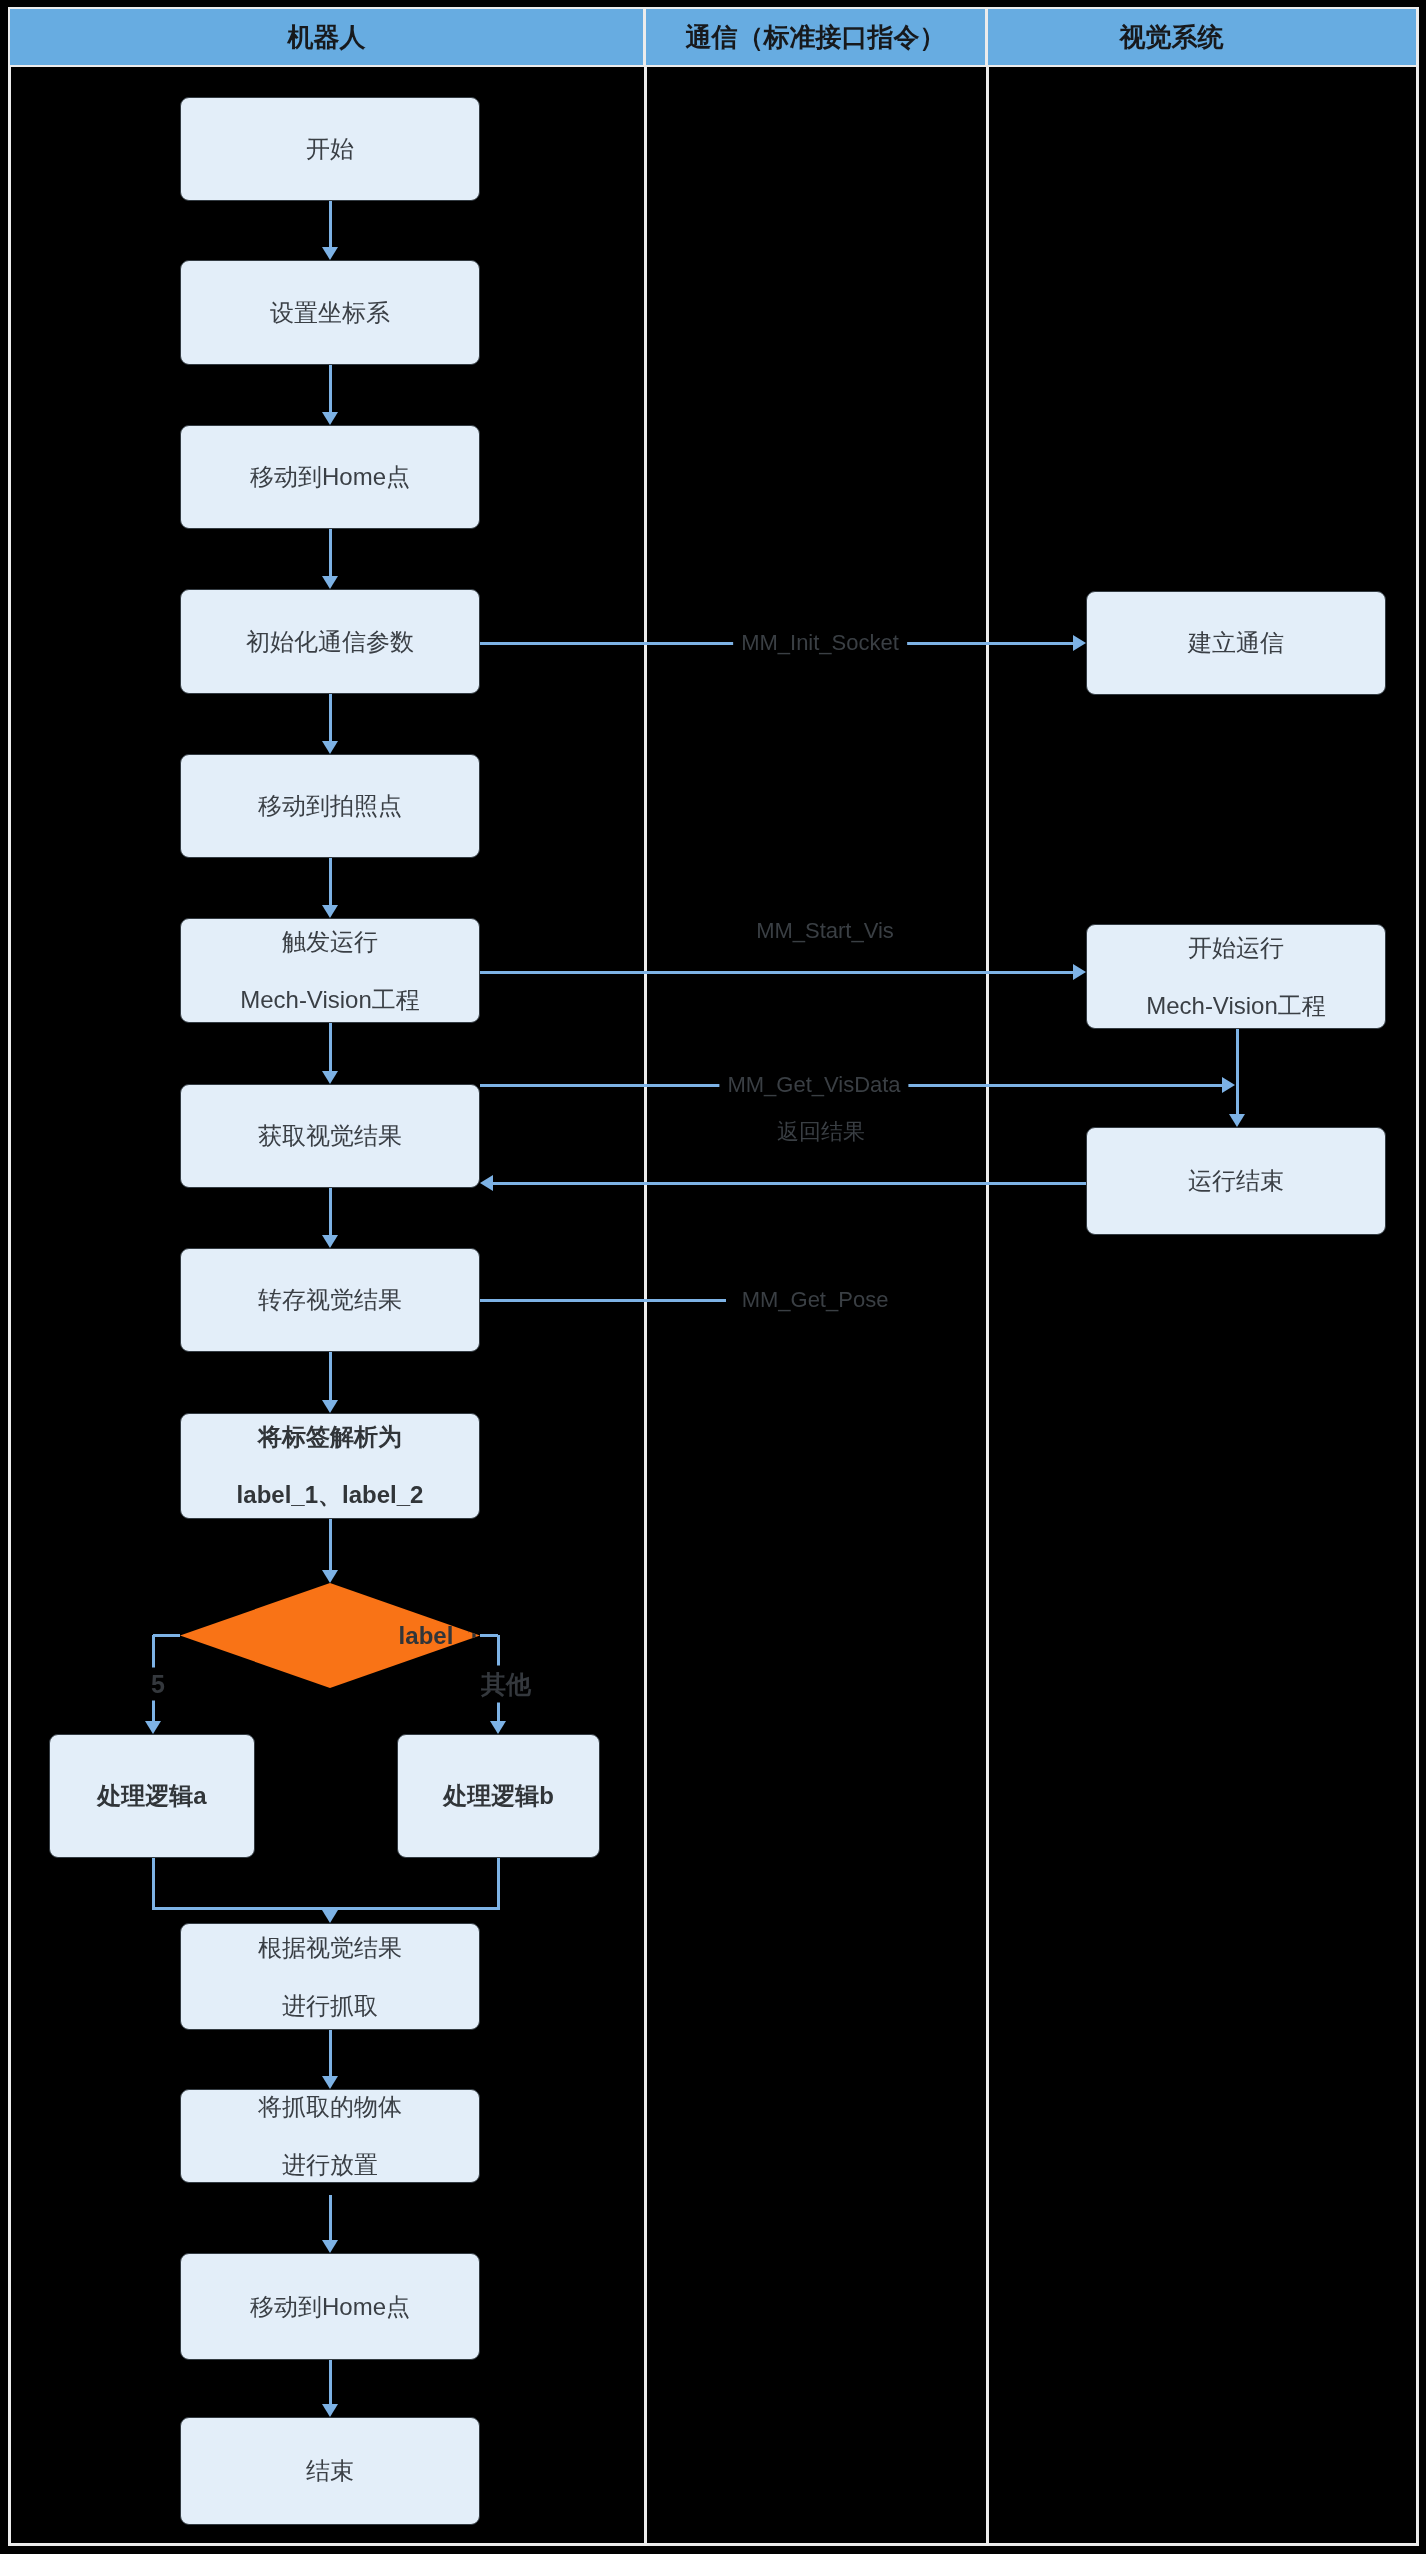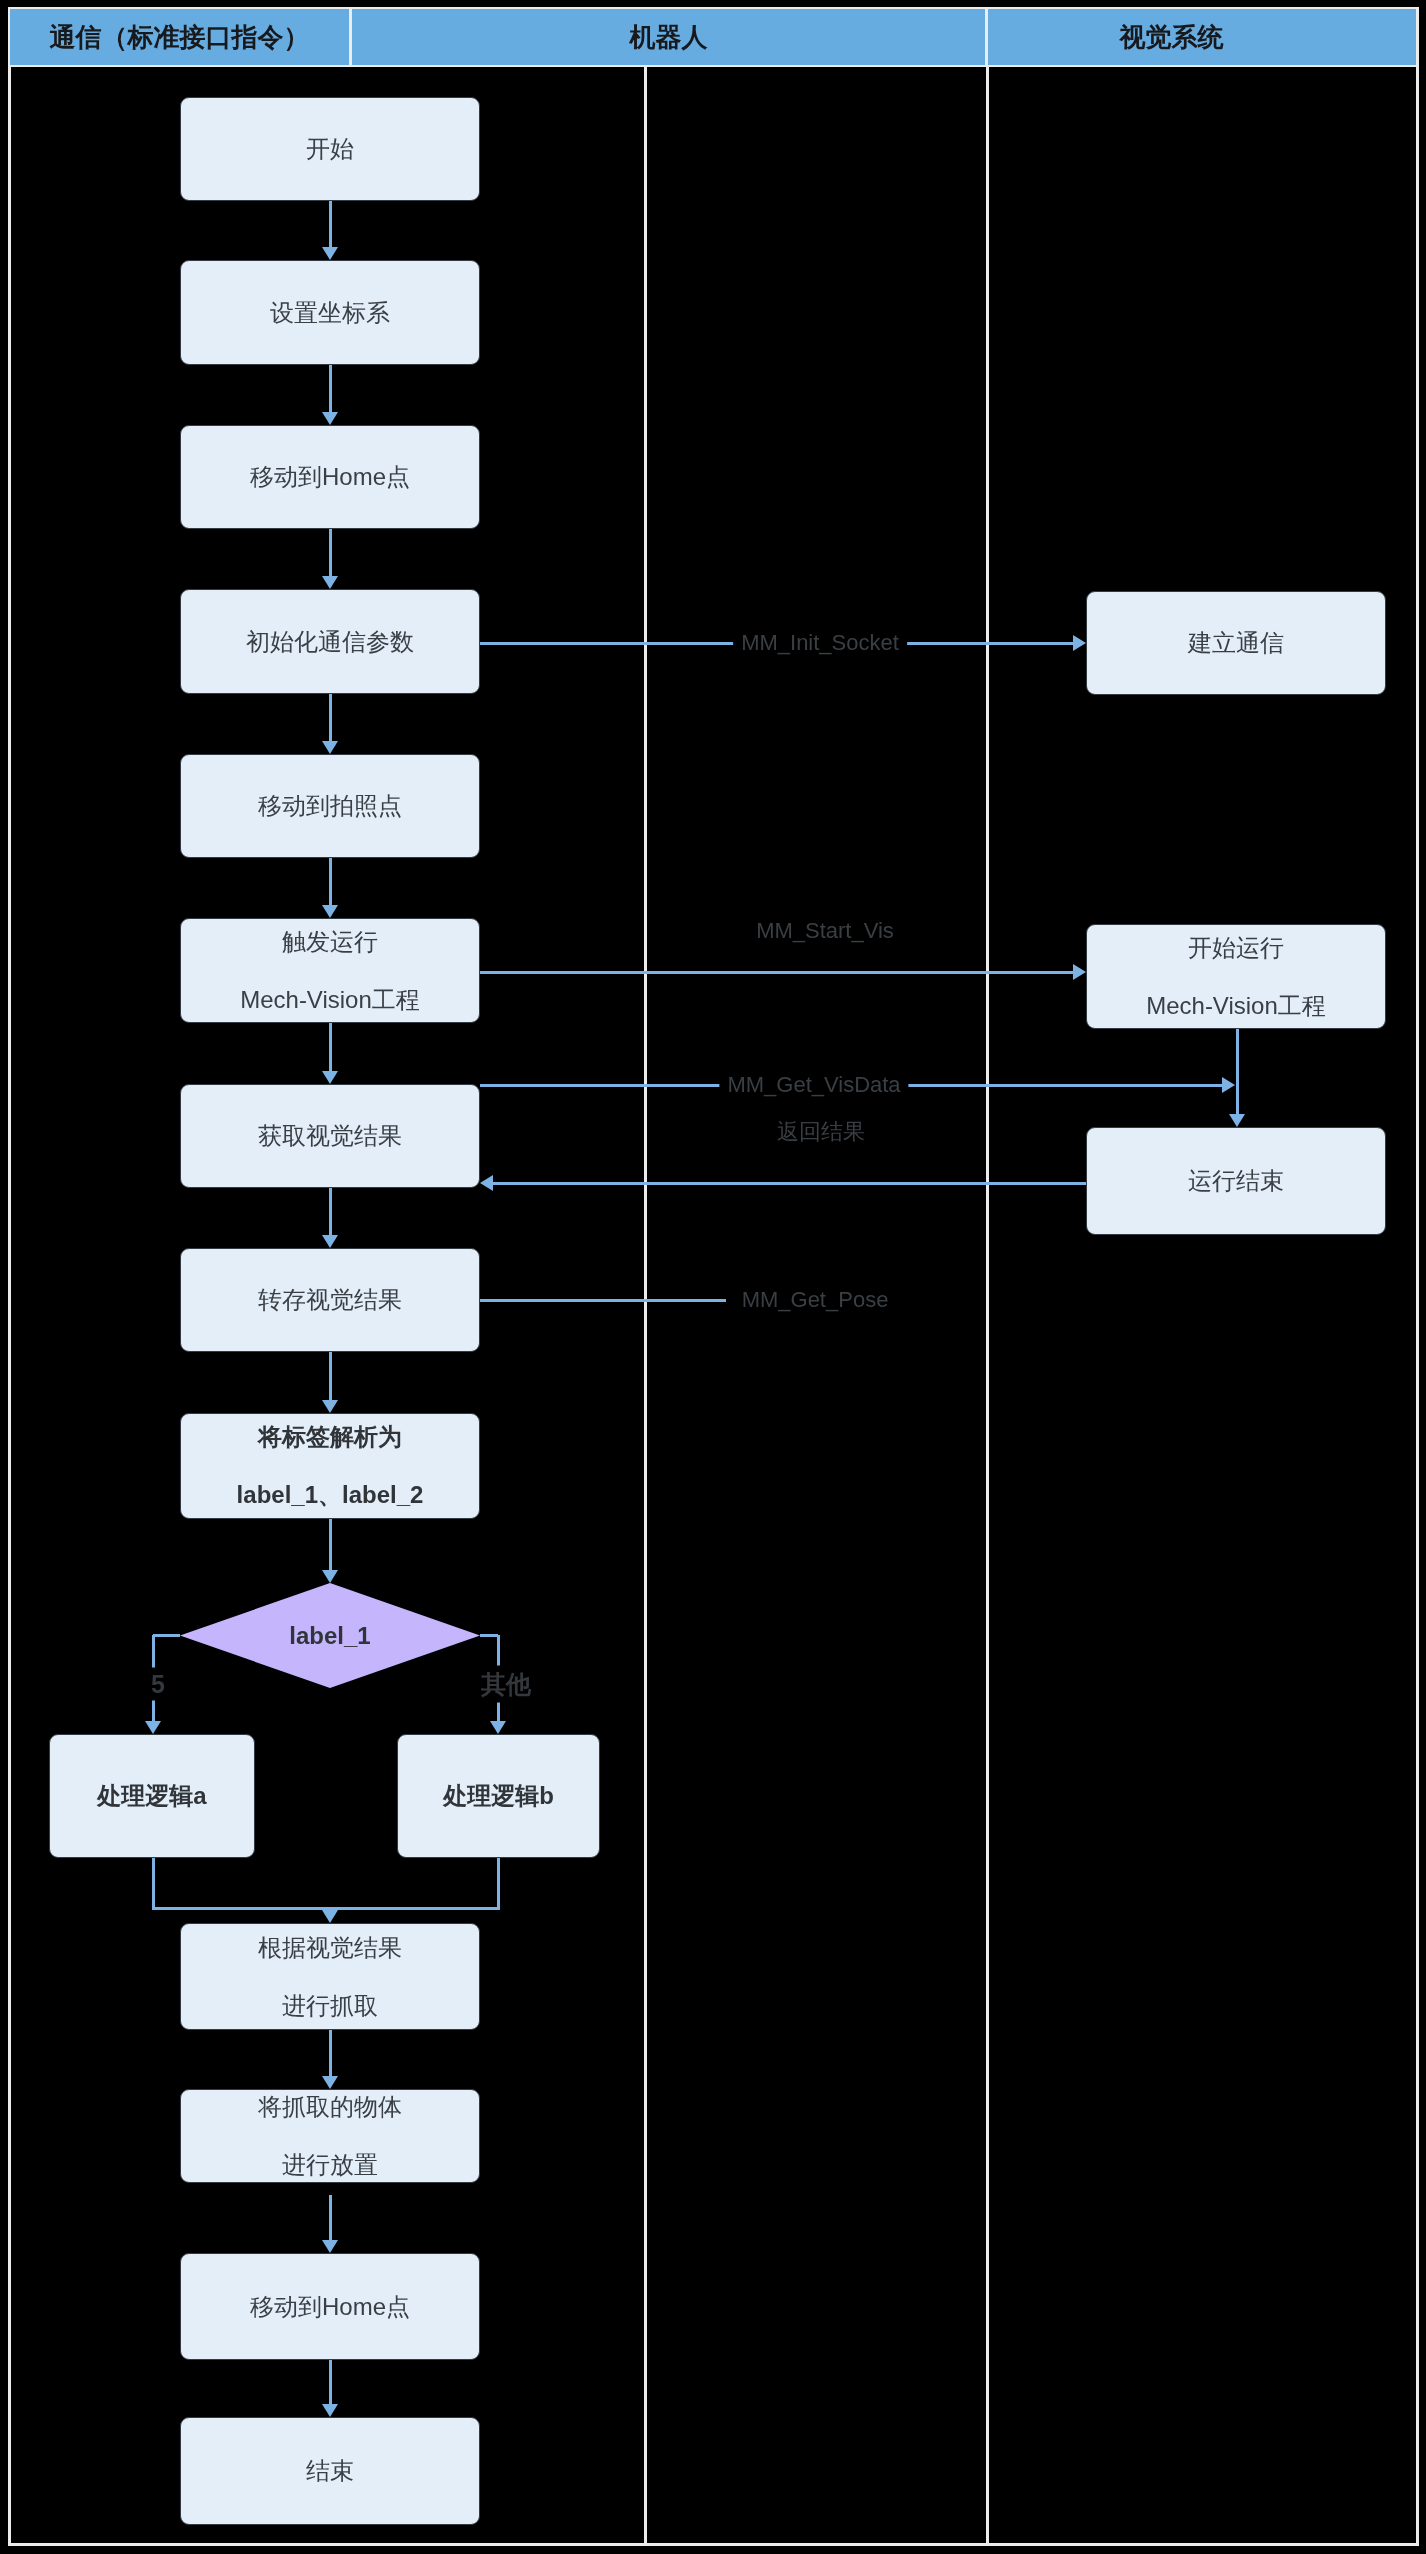--- a/index.html
+++ b/index.html
@@ -25,23 +25,23 @@
   .cell.c3{width:367px;}
   
   .node{
     position:absolute;box-sizing:border-box;
     background:#E3EEF9;border:1.5px solid #333B42;border-radius:9px;
     display:flex;flex-direction:column;align-items:center;justify-content:center;
     gap:26px;color:#3A3F45;font-size:24px;text-align:center;
   }
   .node.bold{font-weight:bold;color:#313539;}
   .diamond{
-    position:absolute;box-sizing:border-box;background:#c4b5fd;
+    position:absolute;box-sizing:border-box;background:#f97316;
     clip-path:polygon(50% 0,100% 50%,50% 100%,0 50%);
-    display:flex;align-items:center;justify-content:center;
+    display:flex;align-items:center;justify-content:flex-end;
     font-size:24px;font-weight:bold;color:#313539;
   }
   
   .seg{position:absolute;background:#7DB2E5;}
   .ah{position:absolute;width:0;height:0;}
   .ah.down{border-left:8px solid transparent;border-right:8px solid transparent;border-top:13px solid #7DB2E5;}
   .ah.right{border-top:8px solid transparent;border-bottom:8px solid transparent;border-left:13px solid #7DB2E5;}
   .ah.left{border-top:8px solid transparent;border-bottom:8px solid transparent;border-right:13px solid #7DB2E5;}
   .edge-label{
     position:absolute;transform:translate(-50%,-50%);
@@ -57,22 +57,22 @@
   <div class="frame-line" style="left:8px;top:7px;width:1411px;height:3px;"></div>
   <div class="frame-line" style="left:8px;top:2543px;width:1411px;height:3px;"></div>
   <div class="frame-line" style="left:8px;top:7px;width:3px;height:2539px;"></div>
   <div class="frame-line" style="left:1416px;top:7px;width:3px;height:2539px;"></div>
 
   <div class="frame-line" style="left:8px;top:64px;width:1411px;height:3px;"></div>
   <div class="frame-line" style="left:644px;top:64px;width:3px;height:2482px;"></div>
   <div class="frame-line" style="left:986px;top:64px;width:3px;height:2482px;"></div>
 
   <div class="lane-header">
+    <div class="cell c1">机器人</div>
     <div class="cell c2">通信（标准接口指令）</div>
-    <div class="cell c1">机器人</div>
     <div class="cell c3">视觉系统</div>
   </div>
 
   <div id="edges">
       <div class="seg" style="left: 328.5px; top: 201px; width: 3px; height: 47px;"></div>
       <div class="ah down" style="left: 322px; top: 247px;"></div>
       <div class="seg" style="left: 328.5px; top: 365px; width: 3px; height: 48px;"></div>
       <div class="ah down" style="left: 322px; top: 412px;"></div>
       <div class="seg" style="left: 328.5px; top: 529px; width: 3px; height: 48px;"></div>
       <div class="ah down" style="left: 322px; top: 576px;"></div>

